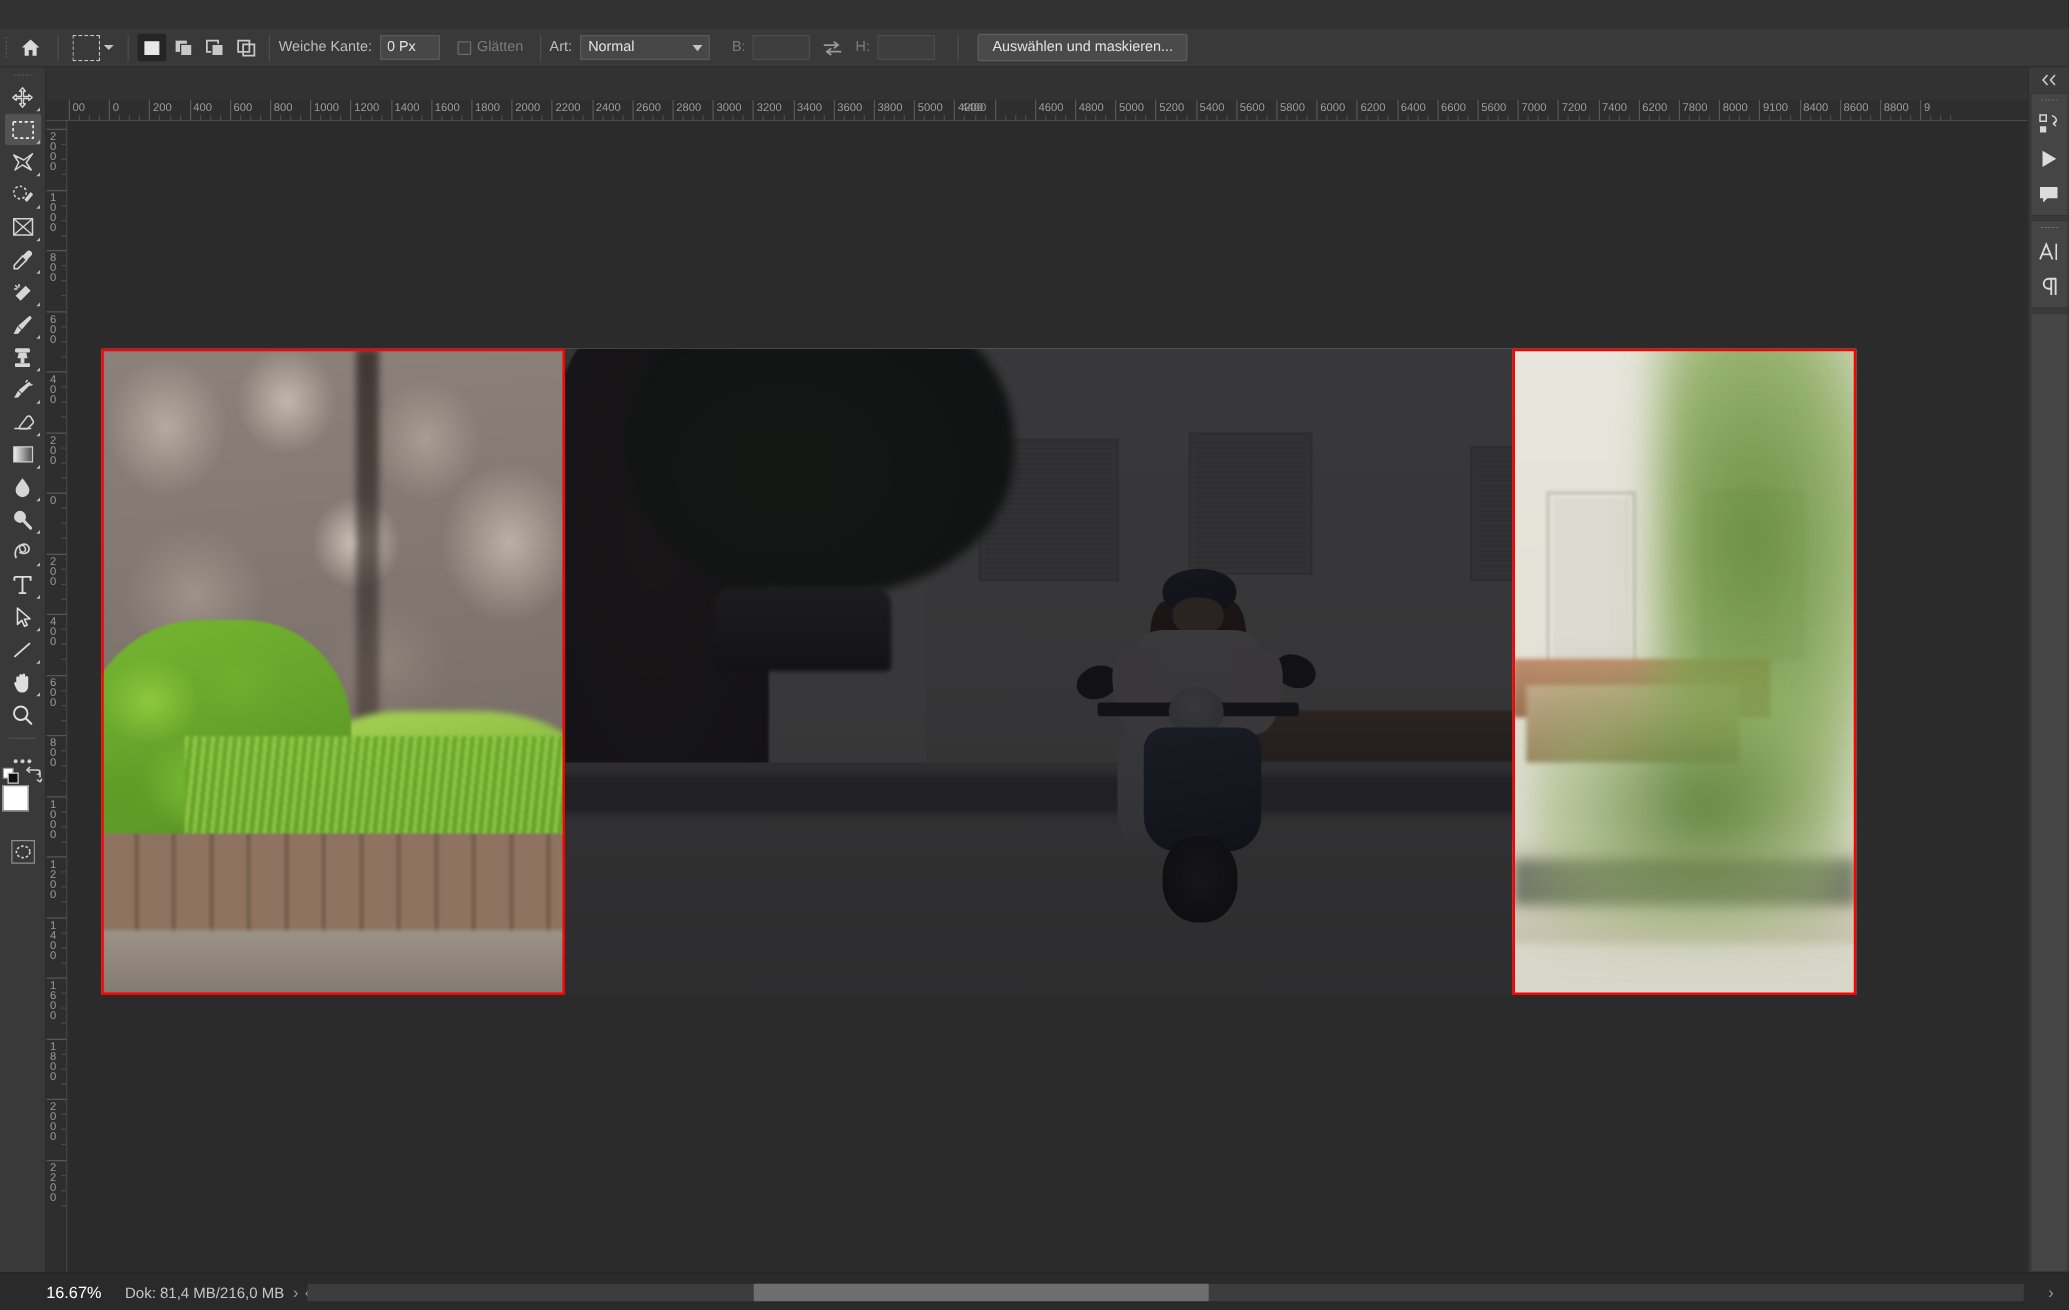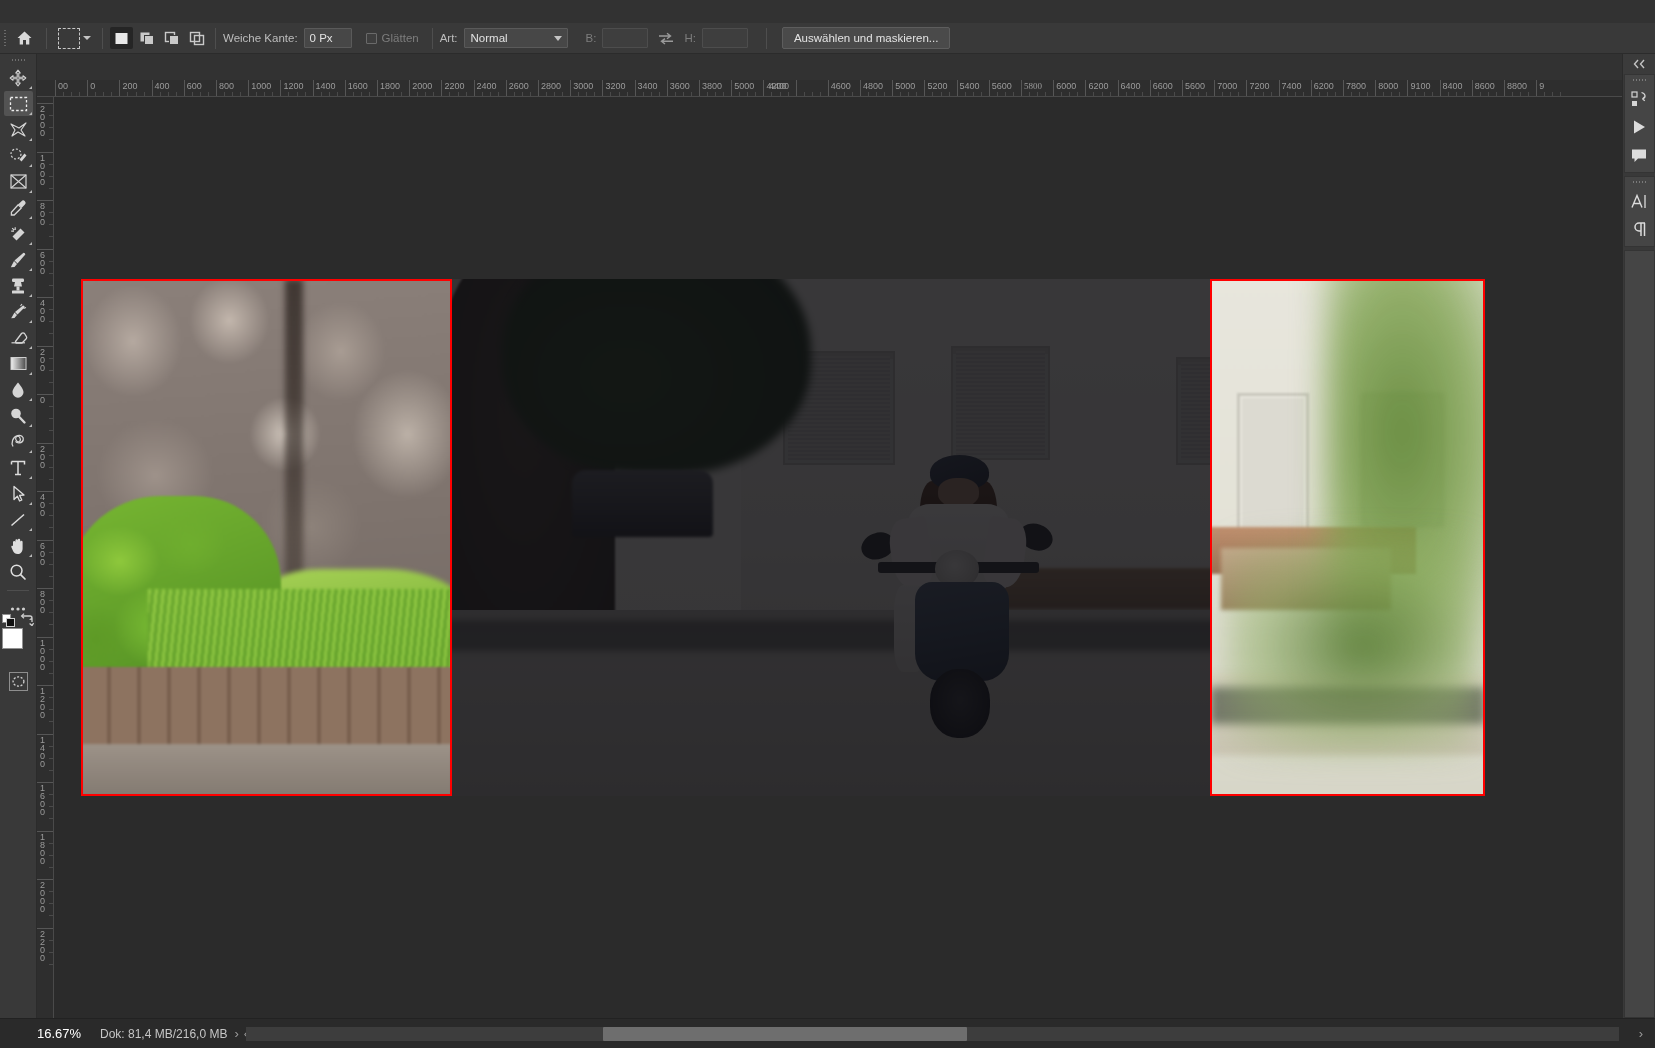--- a/index.html
+++ b/index.html
@@ -900,21 +900,21 @@
       <div class="rh-lab" style="left: 920.6px;">5400</div>
       <div class="rh-minor" style="left: 927.65px;"></div>
       <div class="rh-minor" style="left: 935.7px;"></div>
       <div class="rh-minor" style="left: 943.75px;"></div>
       <div class="rh-tick" style="left: 951.8px;"></div>
       <div class="rh-lab" style="left: 952.8px;">5600</div>
       <div class="rh-minor" style="left: 959.85px;"></div>
       <div class="rh-minor" style="left: 967.9px;"></div>
       <div class="rh-minor" style="left: 975.95px;"></div>
       <div class="rh-tick" style="left: 984px;"></div>
-      <div class="rh-lab" style="left: 985px; font-family: Liberation Serif, serif;">5800</div>
+      <div class="rh-lab" style="left: 985px;">5800</div>
       <div class="rh-minor" style="left: 992.05px;"></div>
       <div class="rh-minor" style="left: 1000.1px;"></div>
       <div class="rh-minor" style="left: 1008.15px;"></div>
       <div class="rh-tick" style="left: 1016.2px;"></div>
       <div class="rh-lab" style="left: 1017.2px;">6000</div>
       <div class="rh-minor" style="left: 1024.25px;"></div>
       <div class="rh-minor" style="left: 1032.3px;"></div>
       <div class="rh-minor" style="left: 1040.35px;"></div>
       <div class="rh-tick" style="left: 1048.4px;"></div>
       <div class="rh-lab" style="left: 1049.4px;">6200</div>

